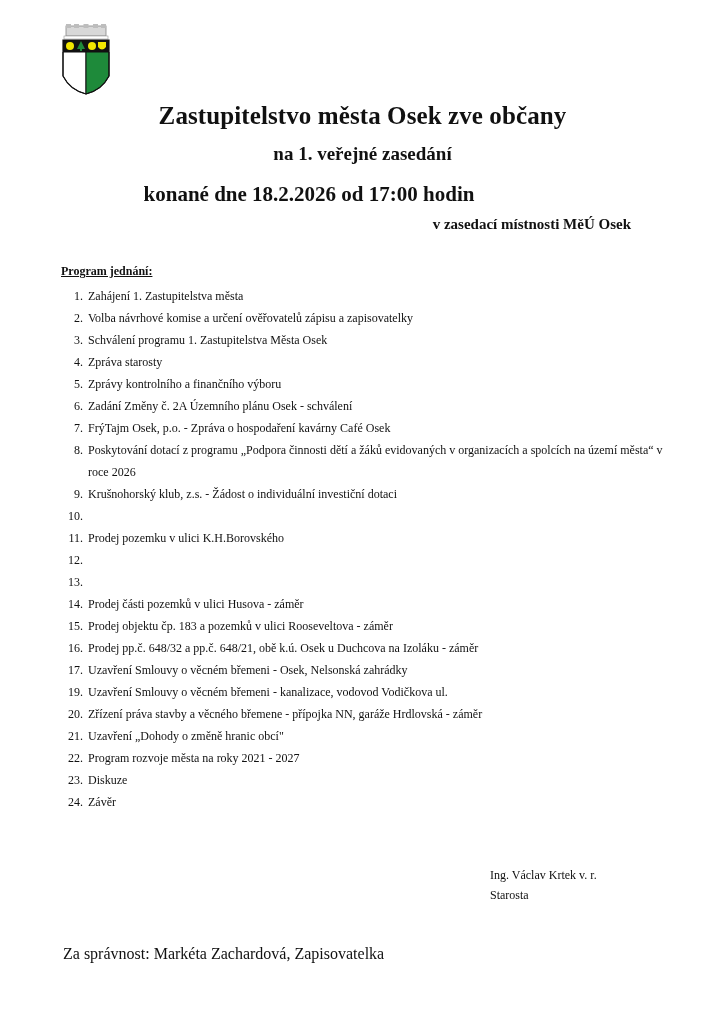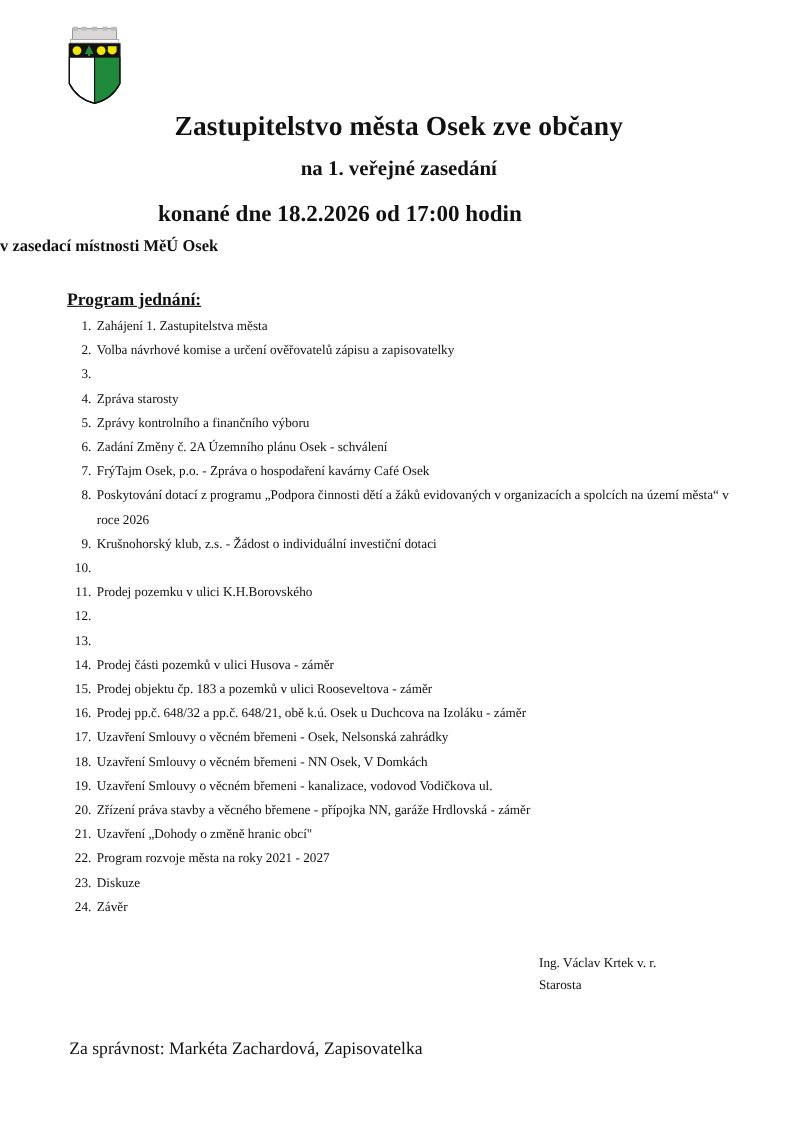--- a/index.html
+++ b/index.html
@@ -14,25 +14,25 @@
     }
     .title2 {
       position: absolute; left: 0; top: 143px; width: 725px; text-align: center;
       font-weight: bold; font-size: 19px;
     }
     .title3 {
       position: absolute; left: 0; top: 182px; width: 618px; text-align: center;
       font-weight: bold; font-size: 21px;
     }
     .title4 {
-      position: absolute; left: 0; top: 216px; width: 631px; text-align: left;
+      position: absolute; left: 0; top: 216px; width: 631px; text-align: right;
       font-weight: bold; font-size: 15px;
     }
     .program-heading {
-      position: absolute; left: 61px; top: 264px; font-weight: bold; font-size: 16px;
+      position: absolute; left: 61px; top: 264px; font-weight: bold; font-size: 12px;
       text-decoration: underline;
     }
     .agenda { position: absolute; left: 61px; top: 285px; width: 620px; margin: 0; padding: 0; list-style: none; }
     .agenda li { font-size: 12px; line-height: 22px; display: flex; }
     .agenda li .num { display: inline-block; width: 22px; text-align: right; padding-right: 5px; flex-shrink: 0; }
     .agenda li .txt { display: inline-block; line-height: 22px; }
     .signature {
       position: absolute; left: 490px; top: 865px; width: 135px; 
       font-size: 12px; line-height: 20px;
     }
@@ -76,20 +76,21 @@
   <li>
       <span class="num">1.</span>
       <span class="txt">Zahájení 1. Zastupitelstva města</span>
     </li>
   <li>
       <span class="num">2.</span>
       <span class="txt">Volba návrhové komise a určení ověřovatelů zápisu a zapisovatelky</span>
     </li>
   <li>
       <span class="num">3.</span>
+      <span class="txt">Schválení programu 1. Zastupitelstva Města Osek</span>
     </li>
   <li>
       <span class="num">4.</span>
       <span class="txt">Zpráva starosty</span>
     </li>
   <li>
       <span class="num">5.</span>
       <span class="txt">Zprávy kontrolního a finančního výboru</span>
     </li>
   <li>
@@ -131,24 +132,20 @@
     </li>
   <li>
       <span class="num">16.</span>
       <span class="txt">Prodej pp.č. 648/32 a pp.č. 648/21, obě k.ú. Osek u Duchcova na Izoláku - záměr</span>
     </li>
   <li>
       <span class="num">17.</span>
       <span class="txt">Uzavření Smlouvy o věcném břemeni - Osek, Nelsonská zahrádky</span>
     </li>
   <li>
-      <span class="num">18.</span>
-      <span class="txt">Uzavření Smlouvy o věcném břemeni - NN Osek, V Domkách</span>
-    </li>
-  <li>
       <span class="num">19.</span>
       <span class="txt">Uzavření Smlouvy o věcném břemeni - kanalizace, vodovod Vodičkova ul.</span>
     </li>
   <li>
       <span class="num">20.</span>
       <span class="txt">Zřízení práva stavby a věcného břemene - přípojka NN, garáže Hrdlovská - záměr</span>
     </li>
   <li>
       <span class="num">21.</span>
       <span class="txt">Uzavření „Dohody o změně hranic obcí"</span>

